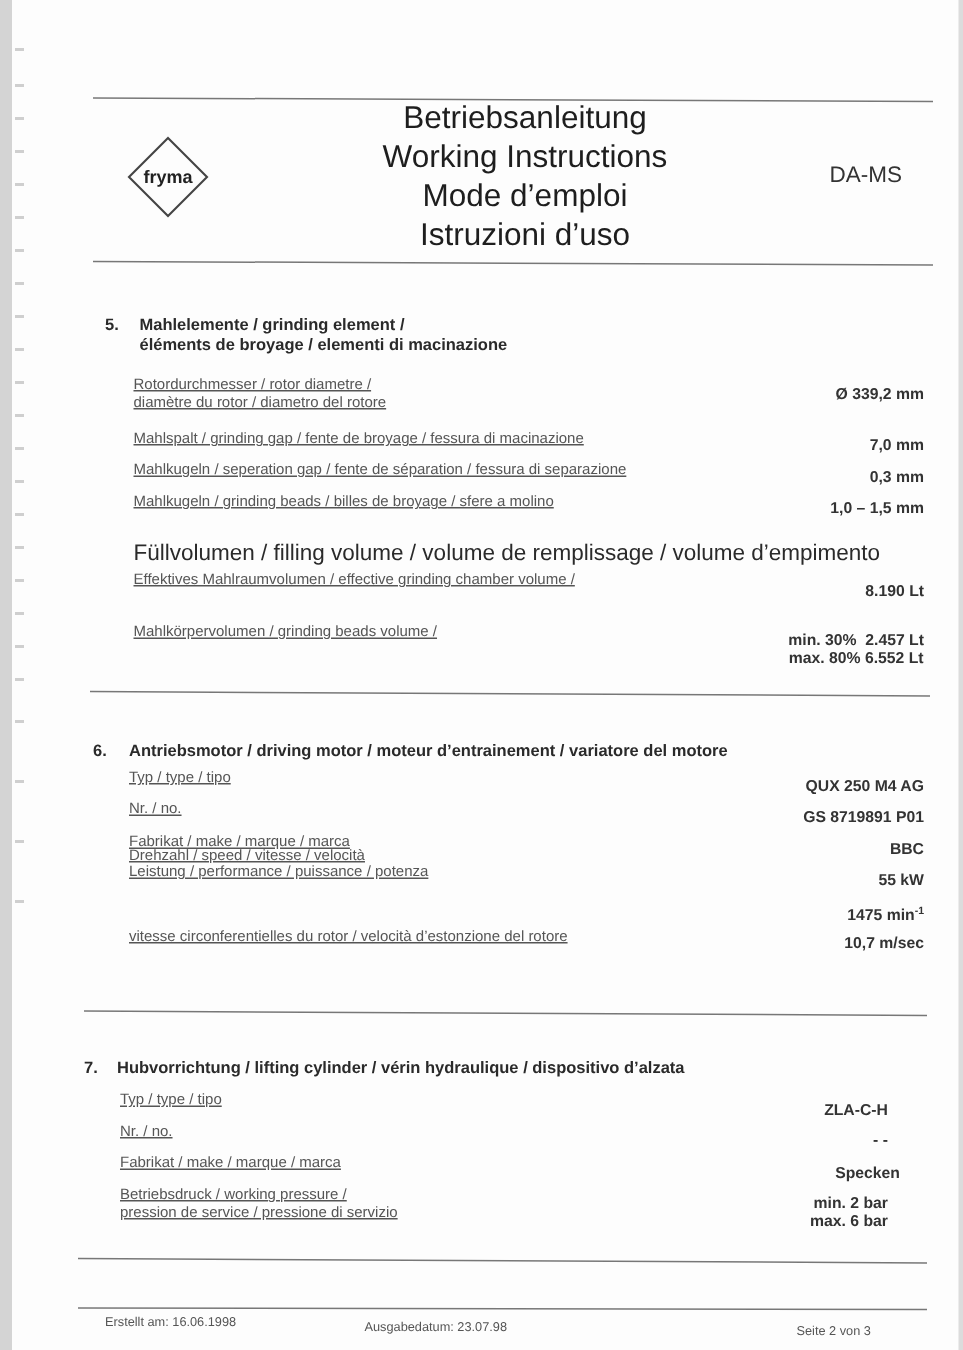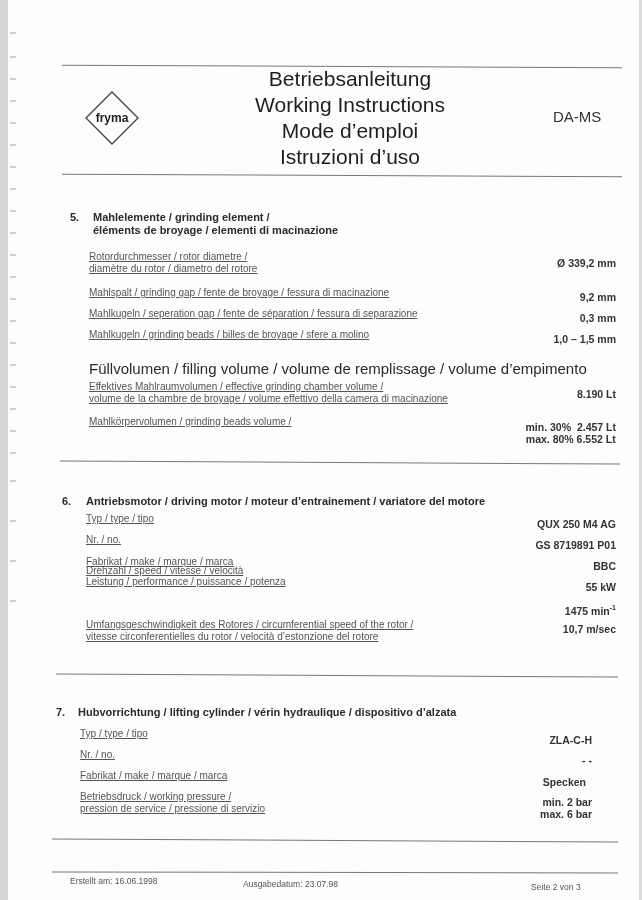--- a/index.html
+++ b/index.html
@@ -117,33 +117,32 @@
   <div>éléments de broyage / elementi di macinazione</div>
 </div>
 
 <div class="row-label" style="top:251px;">
   <div>Rotordurchmesser / rotor diametre /</div>
     <div>diamètre du rotor / diametro del rotore</div>
 </div>
 <div class="row-value" style="top:257px;">Ø 339,2 mm</div>
 
 <div class="row-label" style="top:287px;">Mahlspalt / grinding gap / fente de broyage / fessura di macinazione</div>
-<div class="row-value" style="top:291px;">9,2 mm</div>
+<div class="row-value" style="top:291px;">7,0 mm</div>
 
 <div class="row-label" style="top:308px;">Mahlkugeln / seperation gap / fente de séparation / fessura di separazione</div>
 <div class="row-value" style="top:312px;">0,3 mm</div>
 
 <div class="row-label" style="top:329px;">Mahlkugeln / grinding beads / billes de broyage / sfere a molino</div>
 <div class="row-value" style="top:333px;">1,0 – 1,5 mm</div>
 
 <div class="sub-head" style="top:360px;">Füllvolumen / filling volume / volume de remplissage / volume d’empimento</div>
 
 <div class="row-label" style="top:381px;">
   <div>Effektives Mahlraumvolumen / effective grinding chamber volume /</div>
-    <div>volume de la chambre de broyage / volume effettivo della camera di macinazione</div>
 </div>
 <div class="row-value" style="top:388px;">8.190 Lt</div>
 
 <div class="row-label" style="top:416px;">
   <div>Mahlkörpervolumen / grinding beads volume /</div>
 </div>
 <div class="row-value" style="top:421px;text-align:center;">
   <div style="white-space:pre;">min. 30%  2.457 Lt</div>
   <div>max. 80% 6.552 Lt</div>
 </div>
@@ -164,38 +163,37 @@
 
 <div class="row-label" style="top:576px; left:86px;">Leistung / performance / puissance / potenza</div>
 <div class="row-value" style="top:581px;">55 kW</div>
 
 <div class="row-label" style="top:565px; left:86px;text-align:right;">Drehzahl / speed / vitesse / velocità</div>
 <div class="row-value" style="top:602px;">
   <span>1475 min</span><sup>-1</sup>
 </div>
 
 <div class="row-label" style="top:619px; left:86px;">
-  <div>Umfangsgeschwindigkeit des Rotores / circumferential speed of the rotor /</div>
     <div>vitesse circonferentielles du rotor / velocità d’estonzione del rotore</div>
 </div>
 <div class="row-value" style="top:623px;">10,7 m/sec</div>
 
 <div class="hr" style="left:56px; top:675px; width:562px; transform:rotate(0.3deg);"></div>
 
 <div class="sec-num" style="left:56px; top:706px;">7.</div>
 <div class="sec-head" style="left:78px; top:706px;">Hubvorrichtung / lifting cylinder / vérin hydraulique / dispositivo d’alzata</div>
 
 <div class="row-label" style="top:728px; left:80px;">Typ / type / tipo</div>
 <div class="row-value" style="top:734px; right:50px;">ZLA-C-H</div>
 
 <div class="row-label" style="top:749px; left:80px;">Nr. / no.</div>
 <div class="row-value" style="top:754px; right:50px;">- -</div>
 
 <div class="row-label" style="top:770px; left:80px;">Fabrikat / make / marque / marca</div>
-<div class="row-value" style="top:776px; right:56px;margin-left:47px;">Specken</div>
+<div class="row-value" style="top:776px; right:42px;margin-left:47px;">Specken</div>
 
 <div class="row-label" style="top:791px; left:80px;">
   <div>Betriebsdruck / working pressure /</div>
     <div>pression de service / pressione di servizio</div>
 </div>
 <div class="row-value" style="top:796px; right:50px;">
   <div>min. 2 bar</div>
   <div>max. 6 bar</div>
 </div>
 

